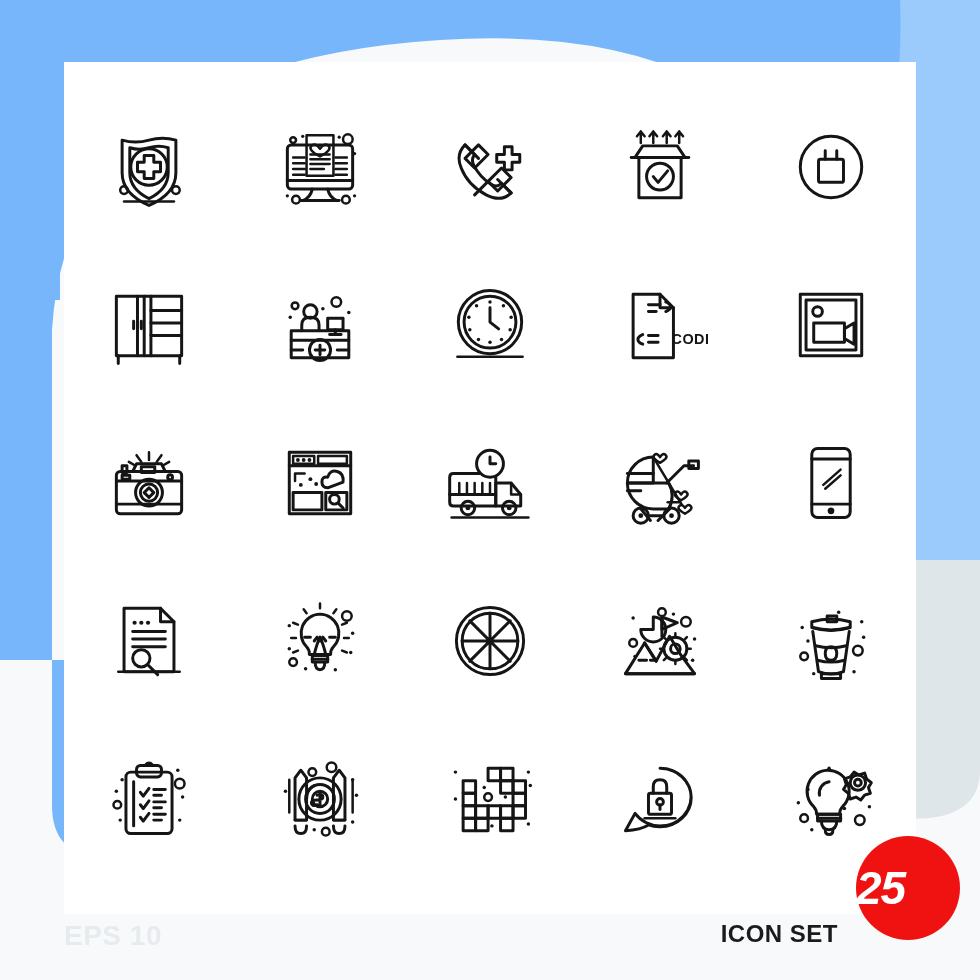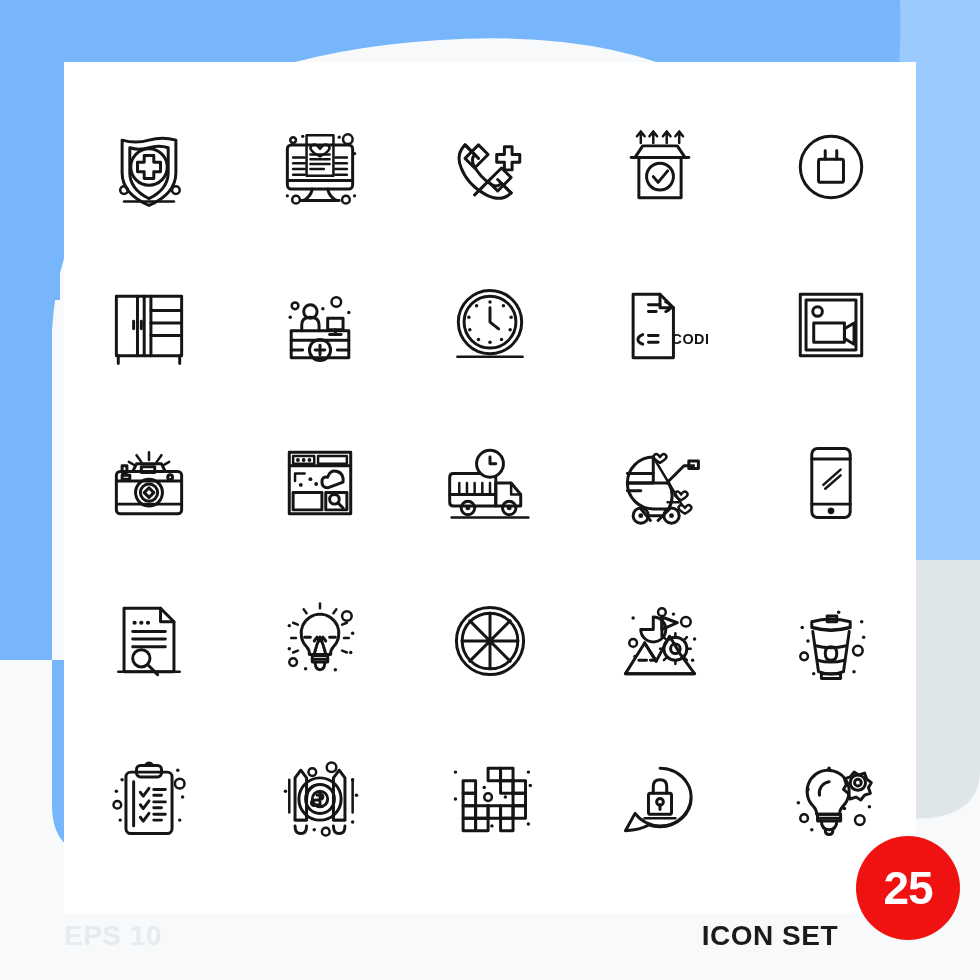--- a/index.html
+++ b/index.html
@@ -45,28 +45,28 @@
   }
 
   
   #eps{
     position:absolute;left:64px;top:922px;z-index:4;
     font-size:28px;font-weight:bold;color:#e7ebee;letter-spacing:.5px;
     line-height:1;
   }
   #iconset{
     position:absolute;right:142px;top:922px;z-index:4;
-    font-size:28px;font-weight:bold;color:#1b1b1b;letter-spacing:.5px;
+    font-size:24px;font-weight:bold;color:#1b1b1b;letter-spacing:.5px;
     line-height:1;
     text-align:right;
   }
   #badge{
     position:absolute;left:856px;top:836px;width:104px;height:104px;
     border-radius:50%;background:#f01111;z-index:5;
-    display:flex;align-items:center;justify-content:center;
+    display:flex;align-items:center;justify-content:flex-start;font-style:italic;
   }
   #badge span{
     color:#ffffff;font-size:46px;font-weight:bold;line-height:1;
     letter-spacing:-1px;
   }
 </style>
 </head>
 <body>
 
 <svg id="bg" width="980" height="980" viewBox="0 0 980 980">

